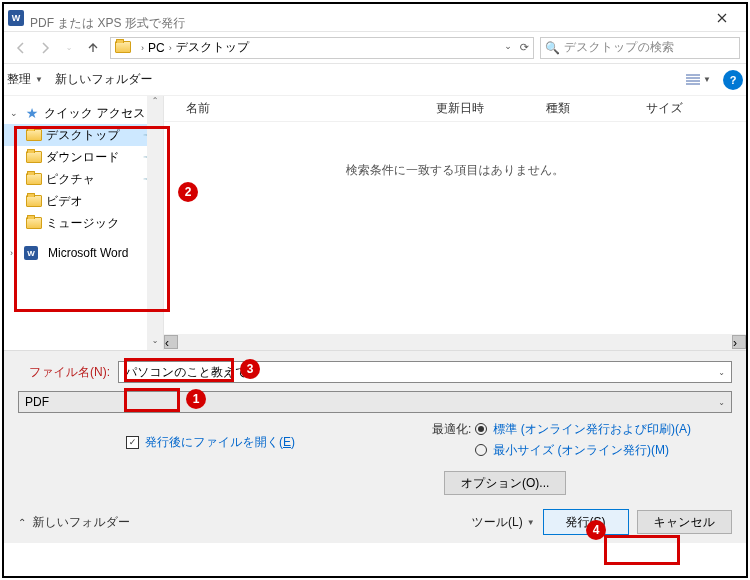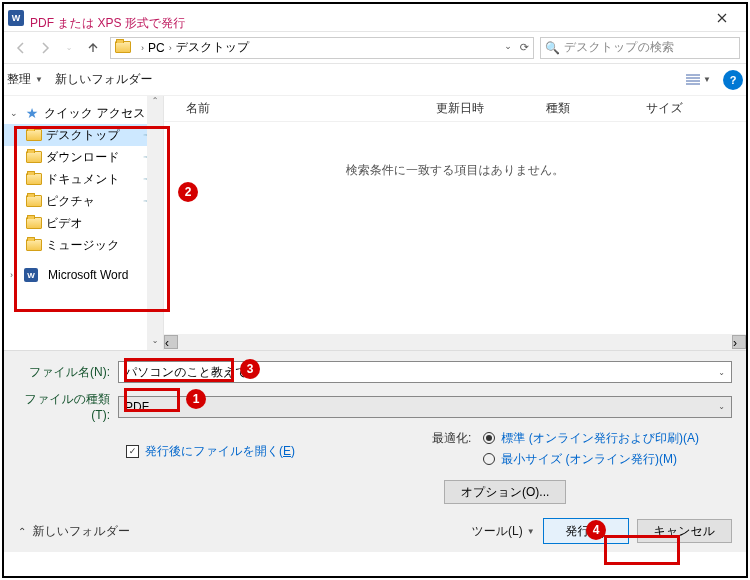--- a/index.html
+++ b/index.html
@@ -1,20 +1,20 @@
 <!DOCTYPE html>
 <html><head>
 <meta charset="utf-8">
 <style>
 * { box-sizing: border-box; margin: 0; padding: 0; font-family: "Yu Gothic UI", "Meiryo", sans-serif; font-size: 12px; }
 body { background: #fff; width: 750px; height: 580px; position: relative; overflow: hidden; }
 .window { border: 2px solid #000; width: 746px; height: 576px; position: absolute; left: 2px; top: 2px; background: #fff; }
 .titlebar { height: 28px; display: flex; align-items: center; padding: 0 4px; border-bottom: 1px solid #e5e5e5; }
 .word-icon { width: 16px; height: 16px; background: #2b579a; color: #fff; display: flex; align-items: center; justify-content: center; font-size: 9px; font-weight: bold; border-radius: 2px; margin-right: 6px; }
-.title-text { flex: 1; color: #be185d; margin-top: 12px; }
+.title-text { flex: 1; color: #737373; margin-top: 12px; }
 .close-btn { width: 40px; height: 26px; display: flex; align-items: center; justify-content: center; cursor: pointer; }
 .close-btn svg { width: 10px; height: 10px; }
 .navbar { height: 32px; display: flex; align-items: center; padding: 0 6px; gap: 2px; border-bottom: 1px solid #e5e5e5; }
 .nav-btn { width: 22px; height: 22px; display: flex; align-items: center; justify-content: center; color: #666; cursor: pointer; }
 .nav-btn.disabled { color: #ccc; }
 .path-box { flex: 1; border: 1px solid #ccc; height: 22px; display: flex; align-items: center; padding: 0 4px; margin: 0 4px; background: #fff; }
 .path-folder-icon { width: 16px; height: 14px; margin-right: 6px; }
 .path-seg { color: #000; }
 .path-sep { margin: 0 4px; color: #555; font-size: 9px; }
 .path-dropdown { margin-left: auto; display: flex; gap: 2px; }
@@ -39,21 +39,21 @@
 .col-headers { height: 26px; display: flex; align-items: center; border-bottom: 1px solid #f0f0f0; padding-left: 22px; color: #333; }
 .col { flex: 0 0 auto; }
 .empty-msg { text-align: center; color: #555; margin-top: 40px; }
 .file-scroll { position: absolute; bottom: 0; left: 0; right: 0; height: 16px; background: #f0f0f0; display: flex; align-items: center; }
 .file-scroll .thumb { width: 14px; height: 14px; background: #ccc; border: 1px solid #aaa; }
 .file-scroll .track { flex: 1; }
 .tree-scroll { position: absolute; right: 0; top: 0; bottom: 0; width: 16px; display: flex; flex-direction: column; align-items: center; background: #f0f0f0; }
 .tree-scroll .arrow { height: 14px; font-size: 8px; color: #555; }
 .bottom-panel { background: #f0f0f0; border-top: 1px solid #ddd; padding: 10px 14px 8px 14px; }
 .brow { display: flex; align-items: center; margin-bottom: 8px; }
-.blabel { width: 100px; text-align: right; padding-right: 8px; color: #14532d; }
+.blabel { width: 100px; text-align: right; padding-right: 8px; color: #b91c1c; }
 .binput { flex: 1; border: 1px solid #888; background: #fff; height: 22px; display: flex; align-items: center; padding: 0 6px; }
 .binput.combo { background: #e8e8e8; }
 .combo-caret { margin-left: auto; font-size: 8px; color: #555; }
 .sub-row { display: flex; margin-top: 6px; padding-left: 108px; }
 .checkbox-wrap { display: flex; align-items: center; gap: 6px; }
 .chk { width: 13px; height: 13px; border: 1px solid #333; background: #fff; display: flex; align-items: center; justify-content: center; font-size: 9px; color: #333; }
 .chk-label { color: #0066cc; }
 .chk-label .u { text-decoration: underline; }
 .opt-col { margin-left: auto; width: 300px; }
 .opt-label { color: #333; margin-bottom: 2px; }
@@ -162,27 +162,20 @@
         <span class="tree-icon">
             <span class="fld"></span>
           </span>
         <span class="tree-label">ダウンロード</span>
         <span class="pin">📌</span>
       </div>
       <div class="tree-row indent">
         <span class="tree-icon">
             <span class="fld"></span>
           </span>
-        <span class="tree-label">ドキュメント</span>
-        <span class="pin">📌</span>
-      </div>
-      <div class="tree-row indent">
-        <span class="tree-icon">
-            <span class="fld"></span>
-          </span>
         <span class="tree-label">ピクチャ</span>
         <span class="pin">📌</span>
       </div>
       <div class="tree-row indent">
         <span class="tree-icon">
             <span class="fld"></span>
           </span>
         <span class="tree-label">ビデオ</span>
       </div>
       <div class="tree-row indent">
@@ -222,34 +215,33 @@
 
   <div class="bottom-panel">
     <div class="brow">
       <div class="blabel"><span>ファイル名(N):</span></div>
       <div class="binput">
         <span>パソコンのこと教えて</span>
         <span class="combo-caret">⌄</span>
       </div>
     </div>
     <div class="brow">
-      <div class="blabel"><span>ファイルの種類(T):</span></div>
       <div class="binput combo">
         <span>PDF</span>
         <span class="combo-caret">⌄</span>
       </div>
     </div>
 
     <div class="sub-row">
       <div class="checkbox-wrap">
         <div class="chk">✓</div>
         <span class="chk-label">発行後にファイルを開く(<span class="u">E</span>)</span>
       </div>
       <div class="opt-col">
-        <div style="display:flex;gap:12px">
+        <div style="display:flex;gap:4px">
           <div class="opt-label">最適化:</div>
           <div>
             <div class="radio-row">
               <div class="radio on"></div>
               <div class="radio-label">標準 (オンライン発行および印刷)(<span class="u">A</span>)</div>
             </div>
             <div class="radio-row">
               <div class="radio"></div>
               <div class="radio-label">最小サイズ (オンライン発行)(<span class="u">M</span>)</div>
             </div>

